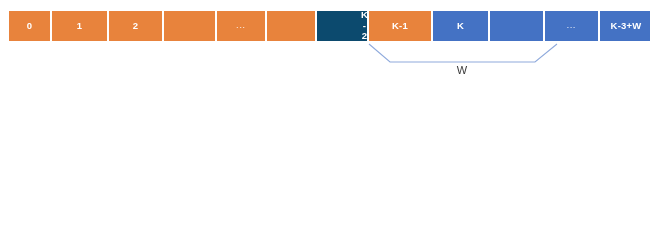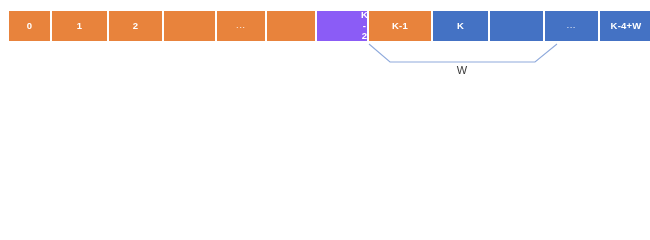--- a/index.html
+++ b/index.html
@@ -36,21 +36,21 @@
     text-align: center;
     color: #ffffff;
     font-weight: bold;
     font-size: 9.5px;
     line-height: 10.5px;
     letter-spacing: 0.2px;
     overflow: hidden;
     word-break: break-all;
   }
   .cell.orange  { background: #E8833C; }
-  .cell.red     { background: #8b5cf6; padding-left: 45px; }
+  .cell.red     { background: #0c4a6e; padding-left: 45px; }
   .cell.blue    { background: #4472C4; }
   .cell .lbl { display: block; white-space: pre-line; }
   .cell.dots .lbl {
     font-size: 8px;
     letter-spacing: 1px;
     opacity: 0.72;
     font-weight: bold;
   }
 
   
@@ -106,21 +106,21 @@
     <div class="cell blue" style="width:57px">
         <span class="lbl">K</span>
       </div>
     <div class="cell blue" style="width:55px">
         <span class="lbl"></span>
       </div>
     <div class="cell blue dots" style="width:55px">
         <span class="lbl">...</span>
       </div>
     <div class="cell blue" style="width:54px">
-        <span class="lbl">K-4+W</span>
+        <span class="lbl">K-3+W</span>
       </div>
     <div class="cell blue" style="width:53px">
         <span class="lbl">K+W-1</span>
       </div>
   </div>
 
   <svg class="bracket" viewBox="0 0 650 89">
     <path d="M 369 44 L 390 62 L 535 62 L 557 44" fill="none" stroke="#8FAADC" stroke-width="1.1" stroke-linejoin="miter"></path>
   </svg>
 

